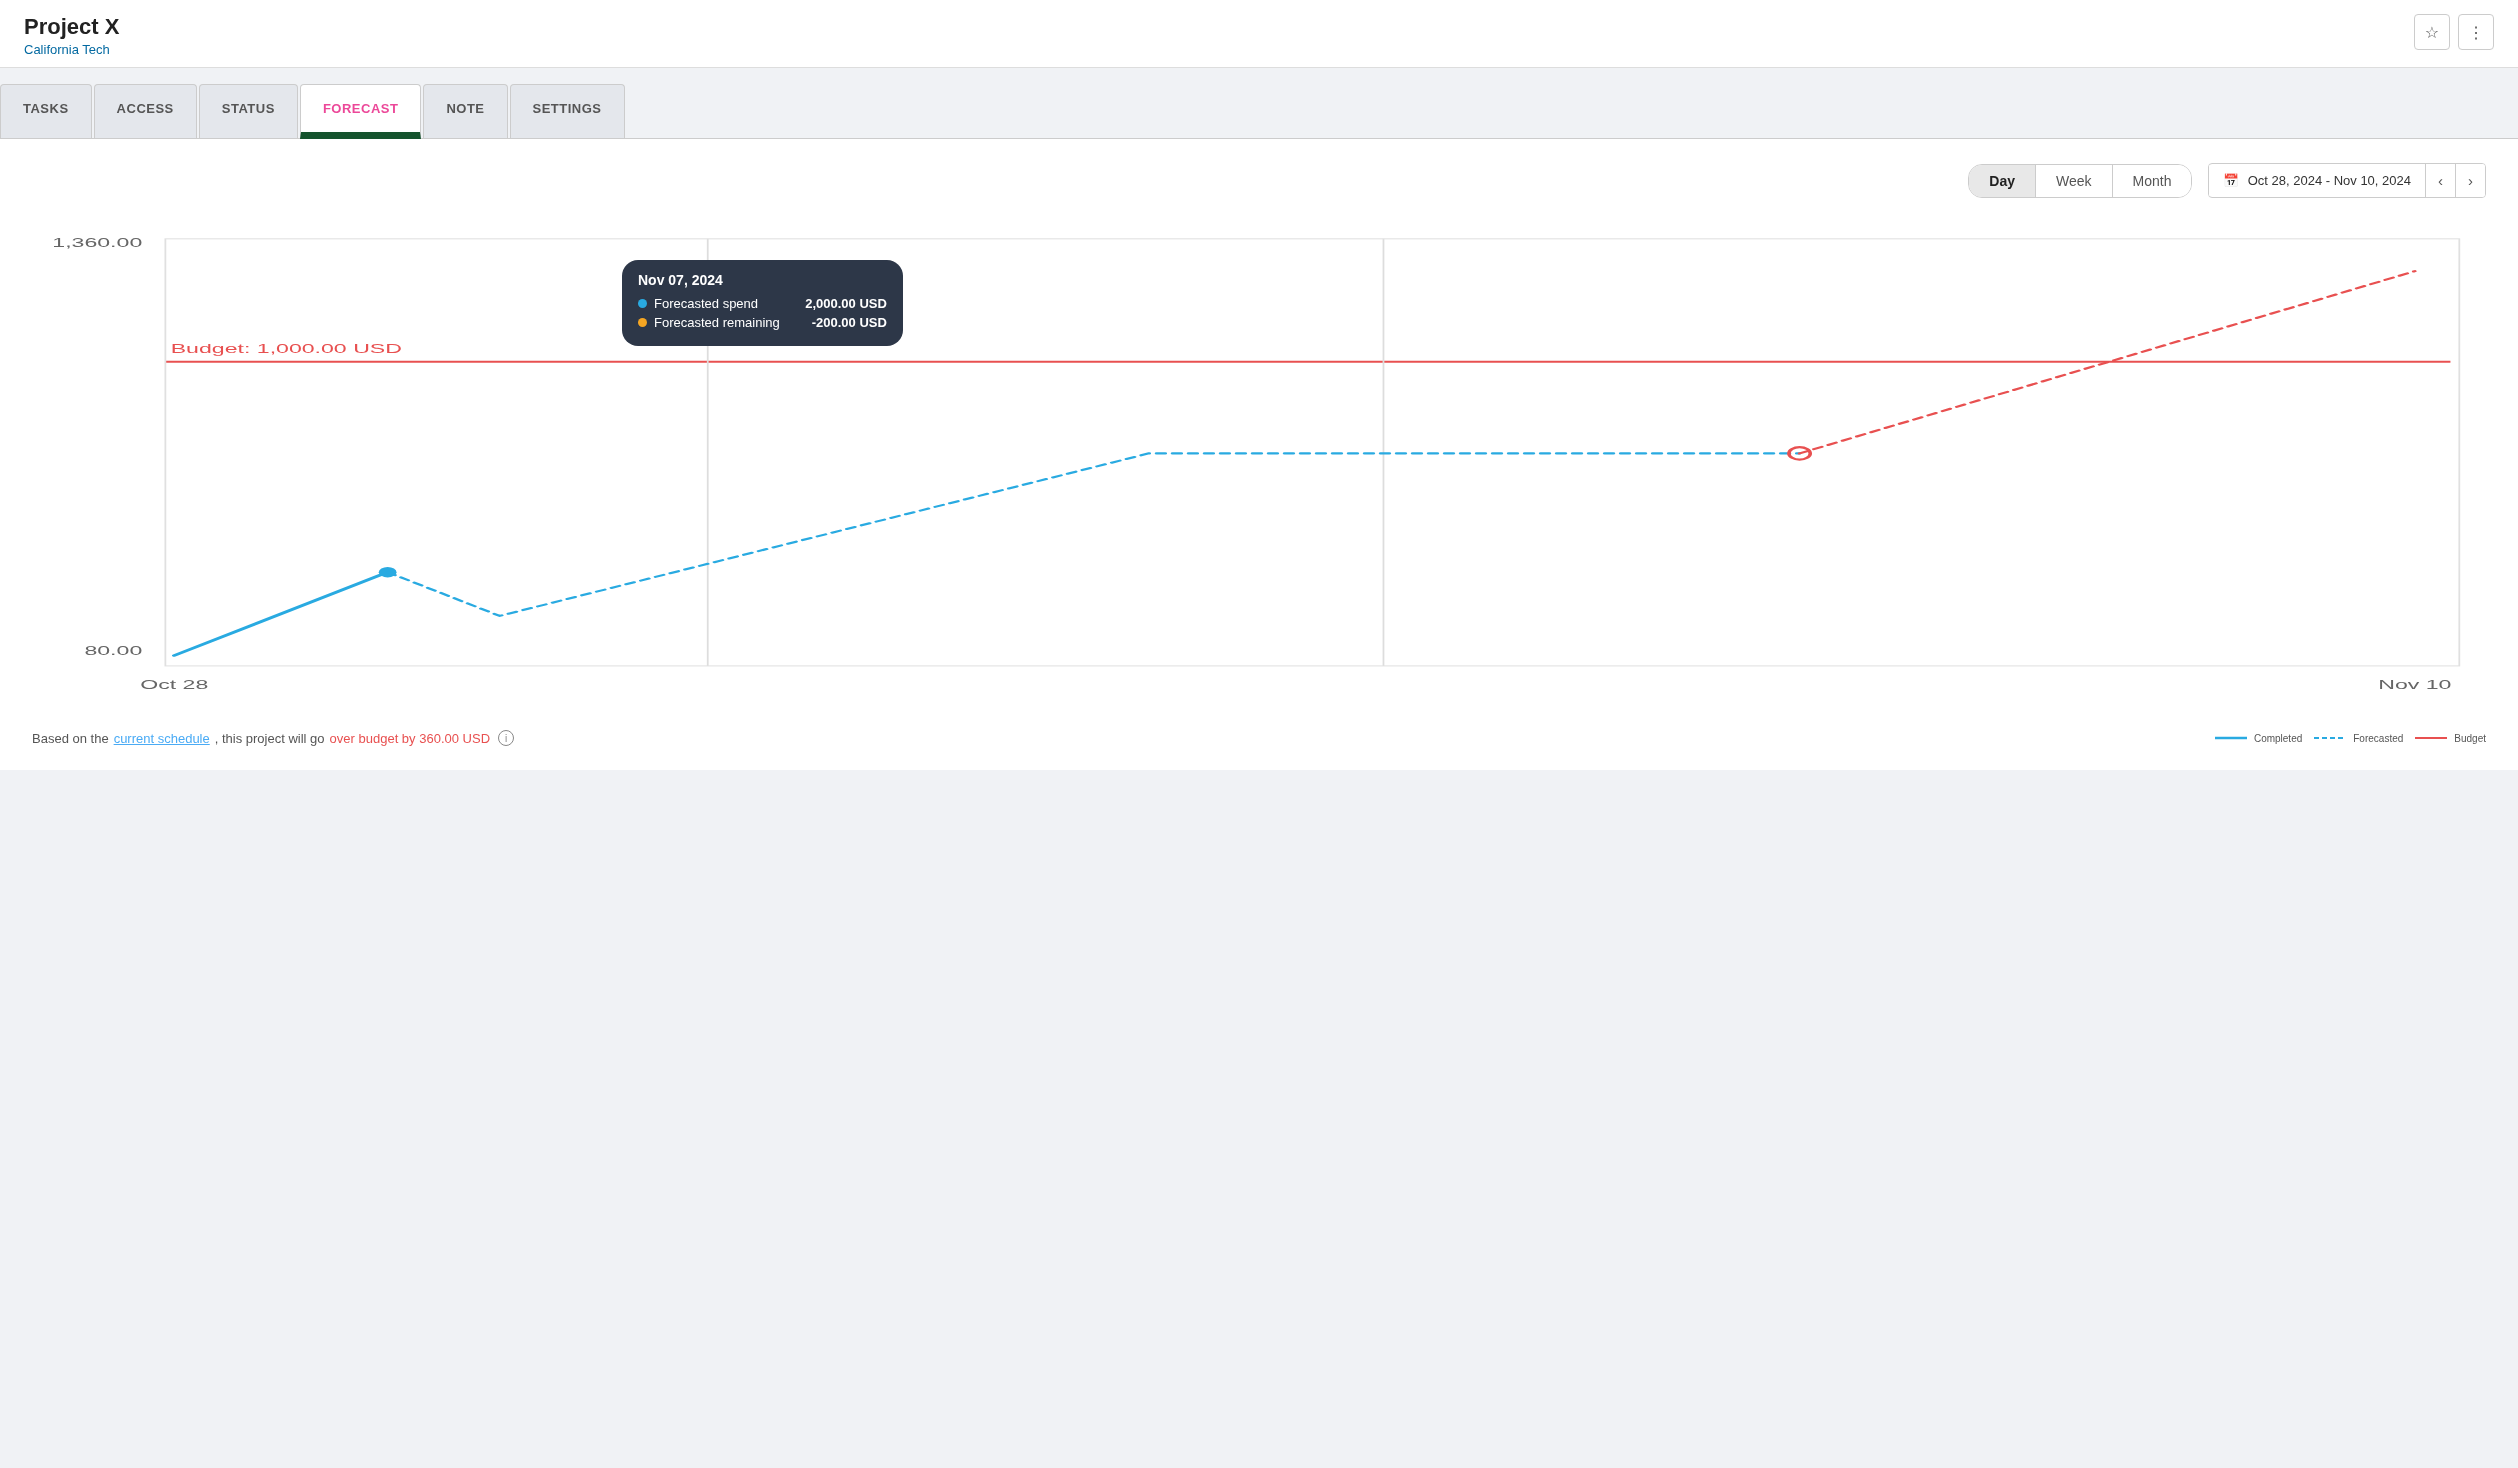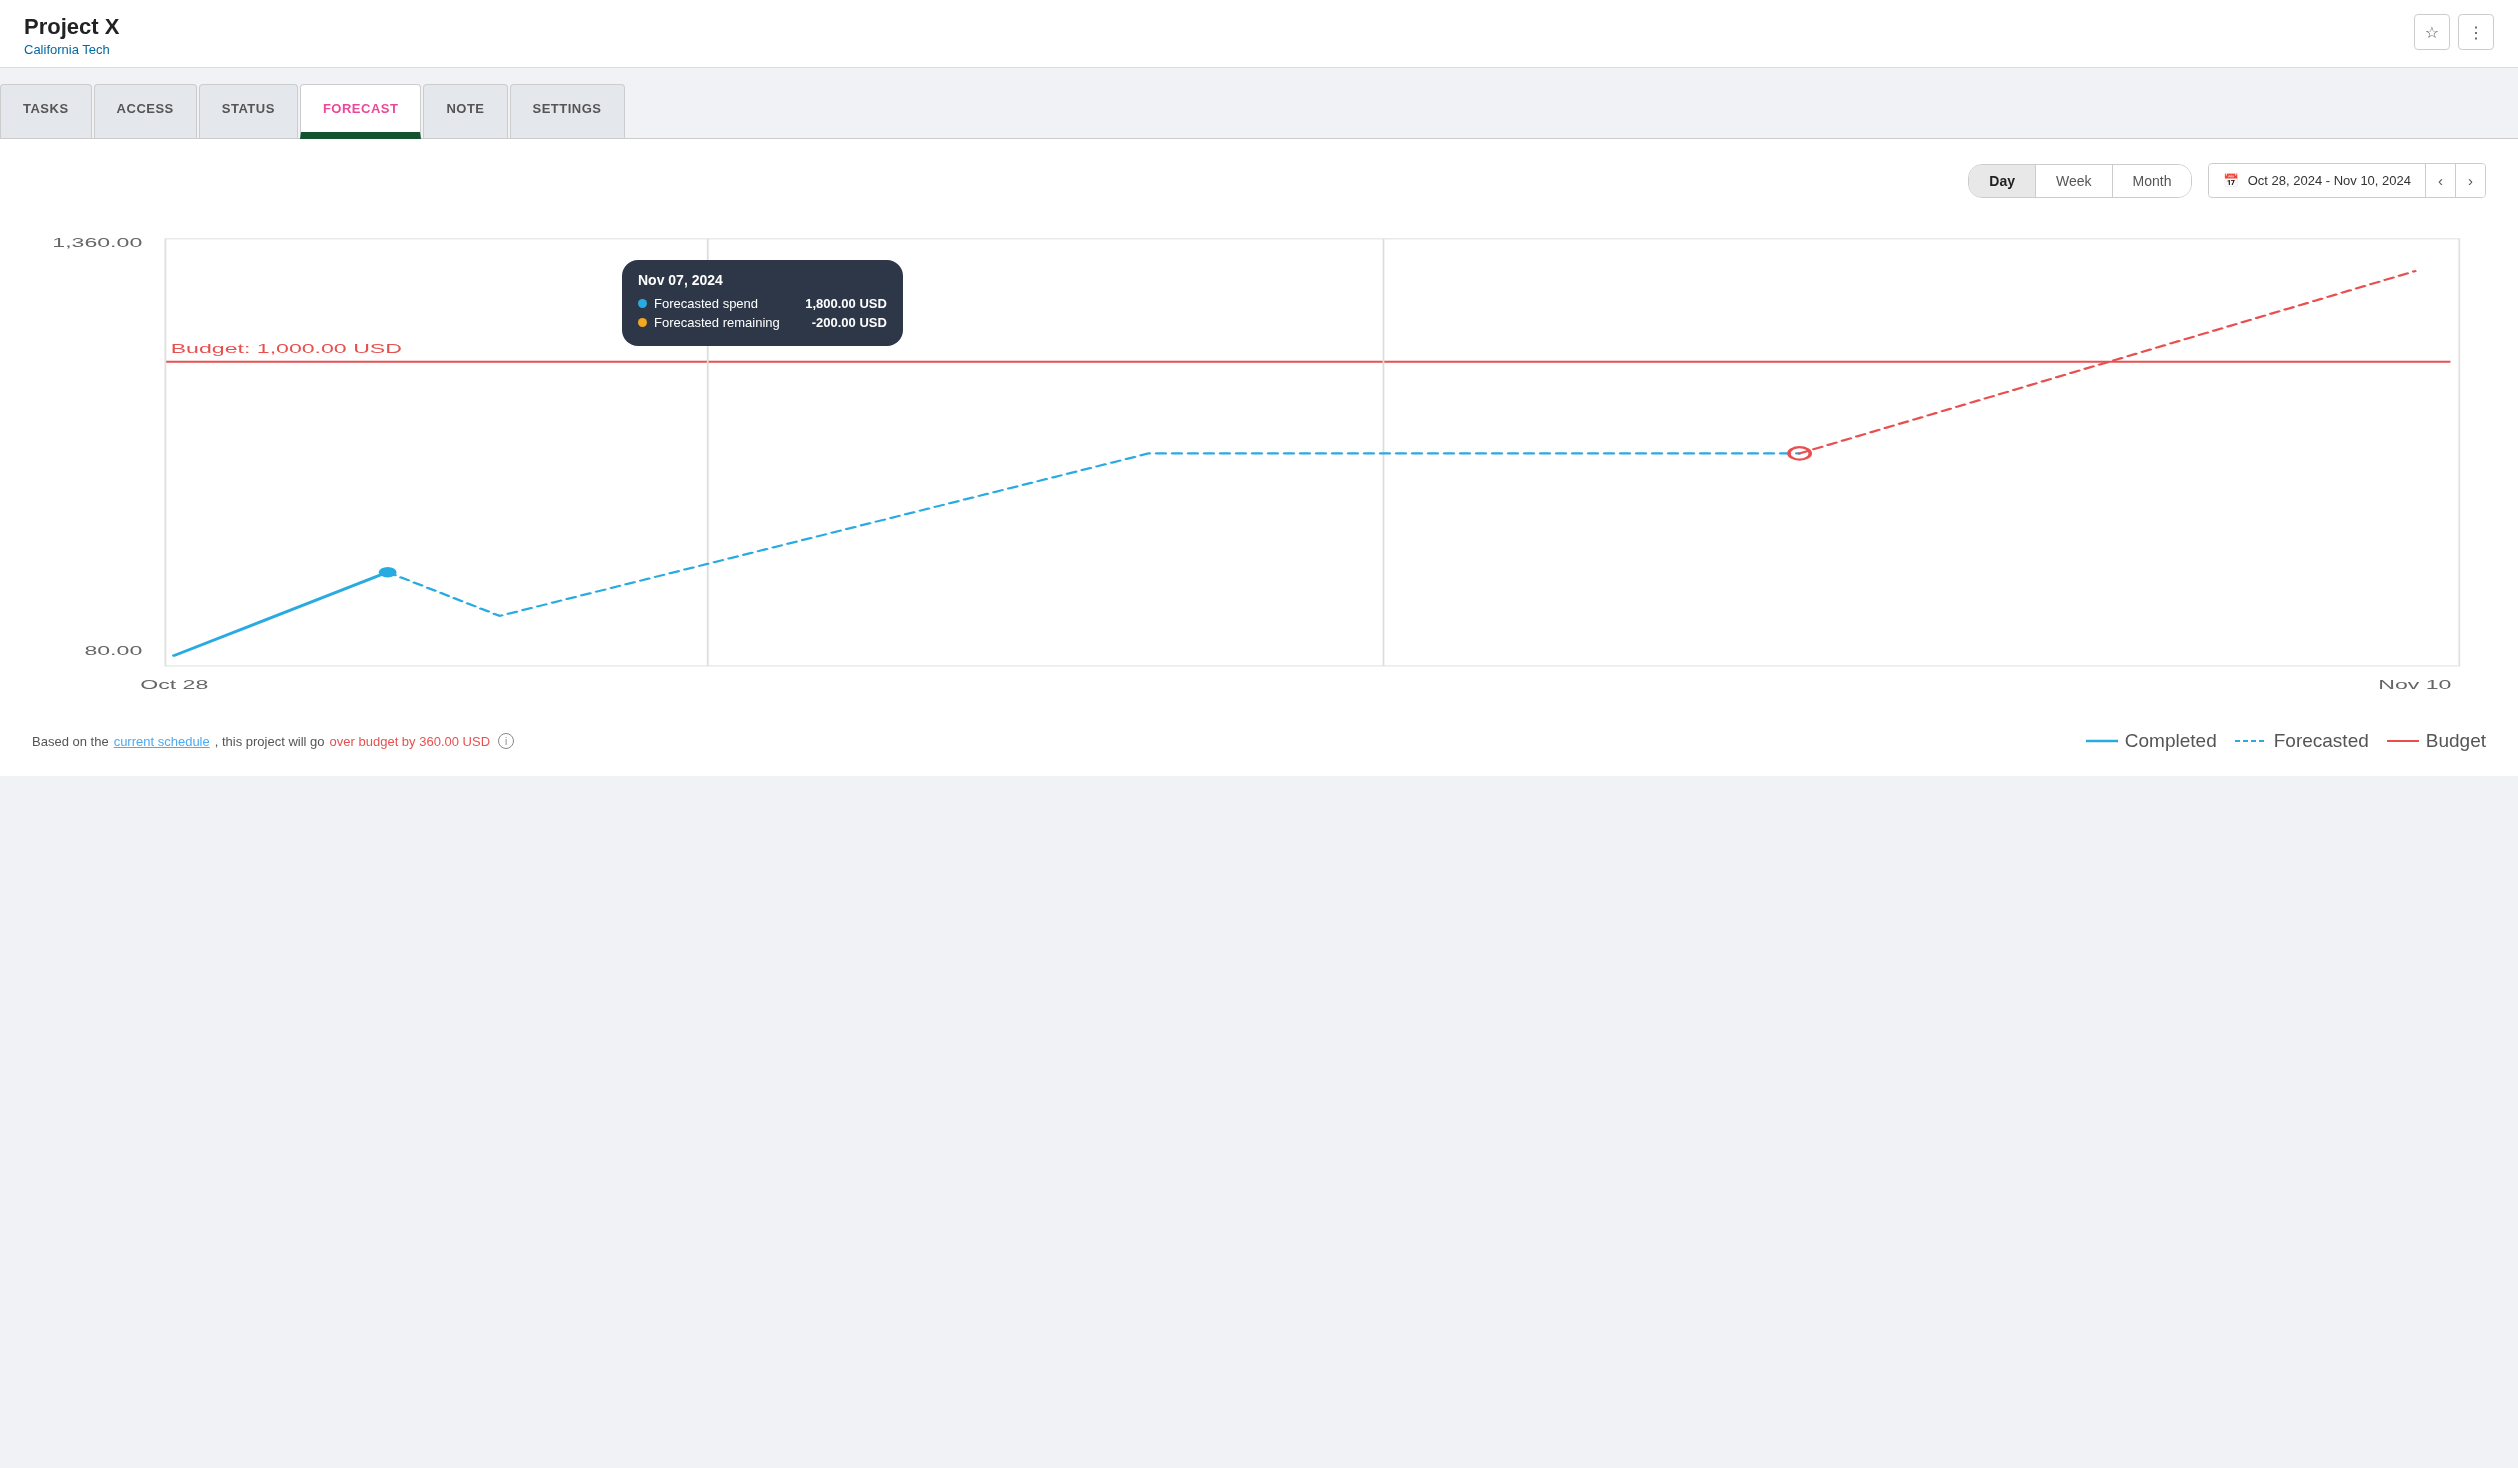--- a/index.html
+++ b/index.html
@@ -121,21 +121,21 @@
       display: flex;
       justify-content: space-between;
       align-items: center;
       margin-top: 12px;
       font-size: 13px;
       color: #555;
     }
     .footer-left { display: flex; align-items: center; gap: 5px; }
     .footer-left a { color: #4aabf5; text-decoration: underline; cursor: pointer; }
     .footer-left .over-budget { color: #e85050; }
-    .footer-right { display: flex; align-items: center; gap: 18px; font-size: 19px; }
+    .footer-right { display: flex; align-items: center; gap: 12px; font-size: 10px; }
     .legend-item { display: flex; align-items: center; gap: 7px; }
 
     .tooltip-box {
       position: absolute;
       background: #2d3748;
       color: #fff;
       border-radius: 16px;
       padding: 12px 16px;
       font-size: 13px;
       min-width: 260px;
@@ -228,21 +228,21 @@
     </svg>
 
     
     <div class="tooltip-box" style="top: 42px; left: 590px;">
       <div class="tooltip-title">Nov 07, 2024</div>
       <div class="tooltip-row">
         <span class="tooltip-label">
           <span class="tooltip-dot" style="background:#29aae1;"></span>
           <span>Forecasted spend</span>
         </span>
-        <span class="tooltip-value">1,800.00 USD</span>
+        <span class="tooltip-value">2,000.00 USD</span>
       </div>
       <div class="tooltip-row">
         <span class="tooltip-label">
           <span class="tooltip-dot" style="background:#f5a623;"></span>
           <span>Forecasted remaining</span>
         </span>
         <span class="tooltip-value">-200.00 USD</span>
       </div>
     </div>
   </div>

